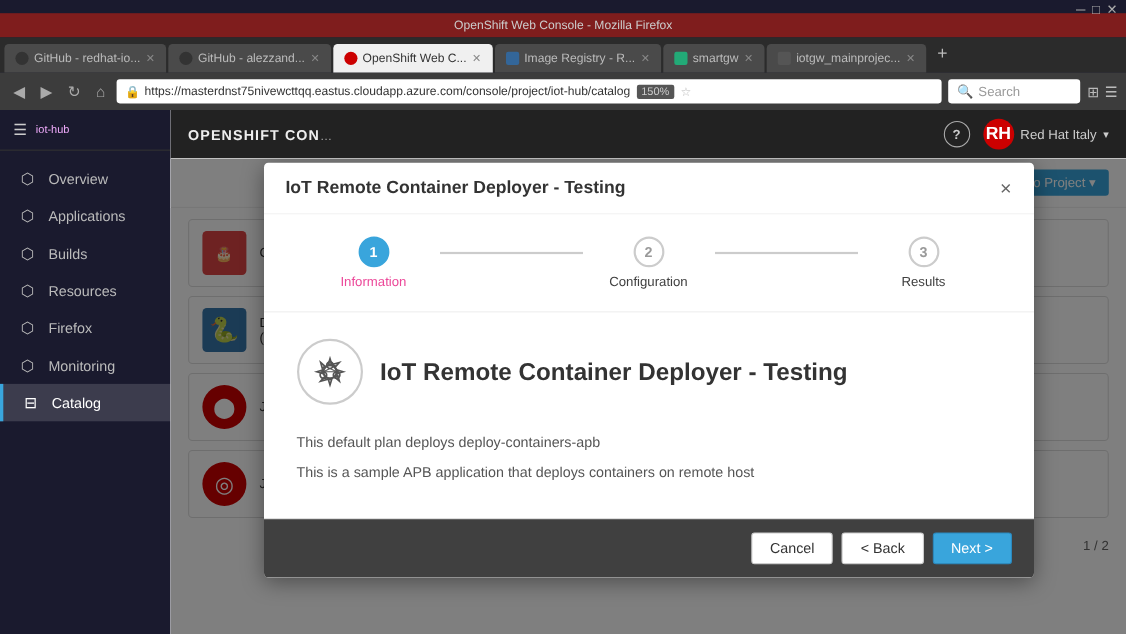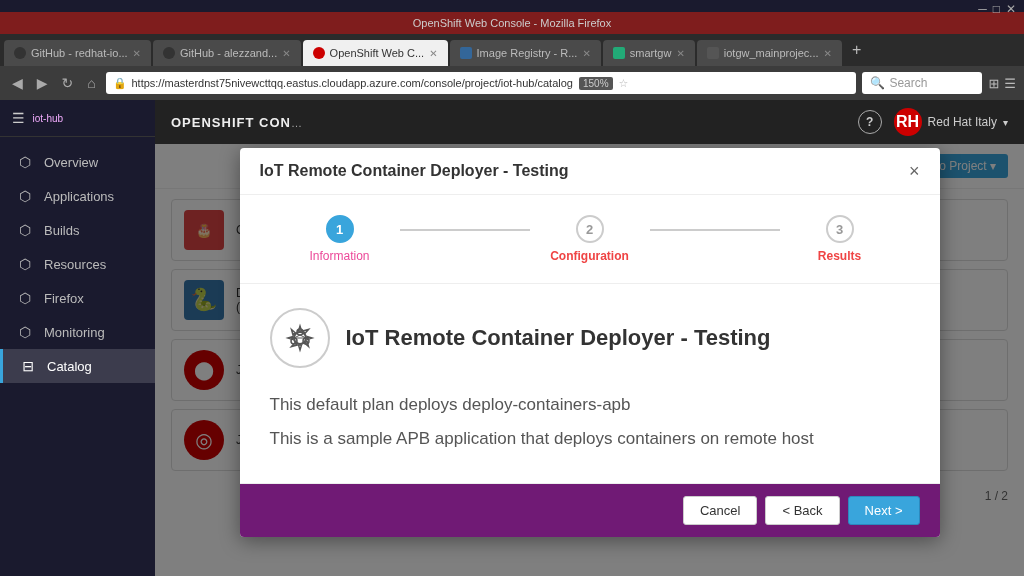--- a/index.html
+++ b/index.html
@@ -397,23 +397,22 @@
       background: #fff;
       color: #999;
     }
     .step-circle.active {
       background: #39a5dc;
       border-color: #39a5dc;
       color: #fff;
     }
     .step-label {
       font-size: 12px;
-      color: #ef4444;
+      color: #404040;
       white-space: nowrap;
-      font-weight: bold;
     }
     .step-label.active { color: #ec4899; font-weight: 400; }
 
     
     .modal-body {
       padding: 24px 30px;
       flex: 1;
     }
     .service-header {
       display: flex;
@@ -434,35 +433,35 @@
     .service-icon-svg {
       width: 40px;
       height: 40px;
     }
     .service-title {
       font-size: 22px;
       font-weight: 600;
       color: #333;
     }
     .service-desc-1, .service-desc-2 {
-      font-size: 17px;
+      font-size: 13px;
       color: #555;
       margin-bottom: 8px;
       line-height: 1.5;
     }
 
     
     .modal-footer {
       display: flex;
       align-items: center;
       justify-content: flex-end;
       padding: 12px 20px;
       border-top: 1px solid #eee;
       gap: 8px;
-      background: #701a75;
+      background: #404040;
     }
     .btn-cancel {
       background: #fff;
       border: 1px solid #ccc;
       color: #333;
       padding: 6px 16px;
       border-radius: 3px;
       font-size: 13px;
       cursor: pointer;
     }

